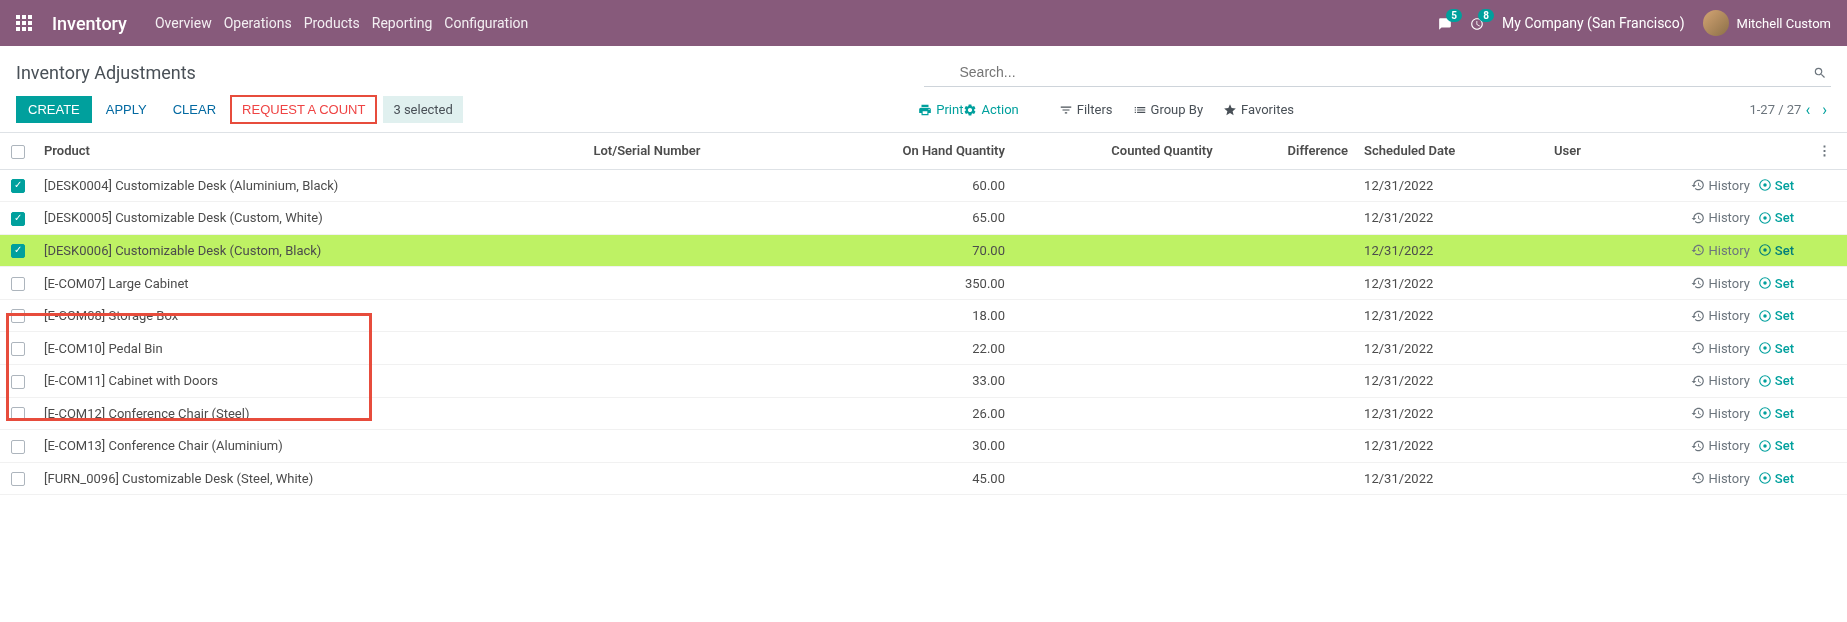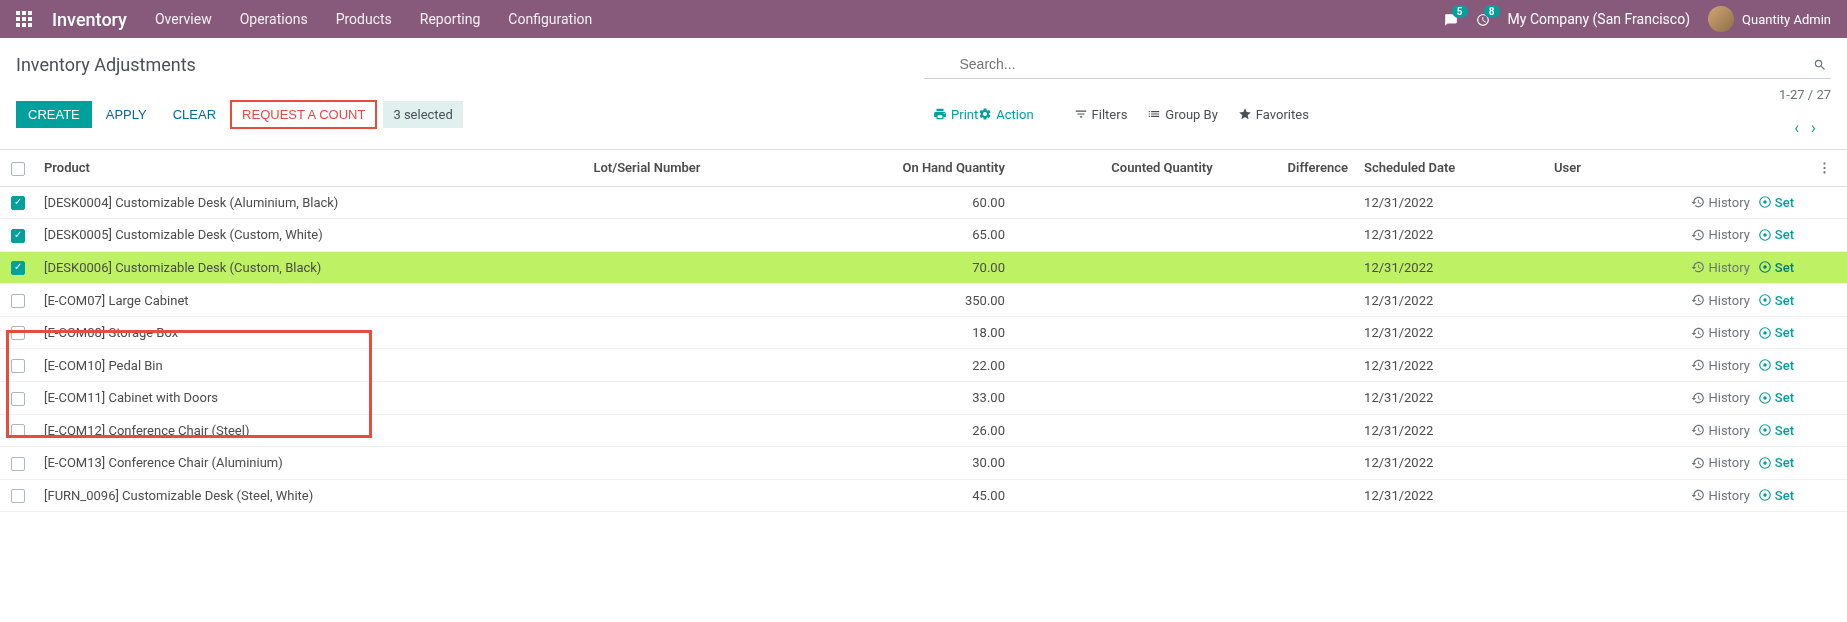--- a/index.html
+++ b/index.html
@@ -1,24 +1,24 @@
 <!DOCTYPE html>
 <html><head>
   <meta charset="utf-8">
   <style>
     * { margin: 0; padding: 0; box-sizing: border-box; }
     body { font-family: -apple-system, BlinkMacSystemFont, "Segoe UI", Roboto, sans-serif; font-size: 13px; color: #374151; background: #fff; }
     
     
-    .navbar { background: #875A7B; height: 38px; display: flex; align-items: center; padding: 0 16px; color: #fff; }
+    .navbar { background: #875A7B; height: 46px; display: flex; align-items: center; padding: 0 16px; color: #fff; }
     .nav-left { display: flex; align-items: center; gap: 8px; }
     .apps-icon { display: grid; grid-template-columns: repeat(3, 4px); grid-template-rows: repeat(3, 4px); gap: 2px; margin-right: 12px; cursor: pointer; }
     .apps-icon span { background: #fff; width: 4px; height: 4px; }
     .app-name { font-size: 18px; font-weight: 500; margin-right: 20px; }
-    .nav-menu { display: flex; gap: 28px; }
+    .nav-menu { display: flex; gap: 12px; }
     .nav-menu a { color: rgba(255,255,255,0.9); text-decoration: none; font-size: 14px; cursor: pointer; }
     .nav-right { margin-left: auto; display: flex; align-items: center; gap: 18px; }
     .nav-icon-wrap { position: relative; cursor: pointer; }
     .badge { position: absolute; top: -6px; right: -10px; background: #00A09D; color: #fff; border-radius: 10px; font-size: 10px; padding: 1px 5px; font-weight: bold; }
     .company-name { font-size: 14px; }
     .user-section { display: flex; align-items: center; gap: 8px; cursor: pointer; }
     .avatar { width: 26px; height: 26px; border-radius: 50%; background: linear-gradient(135deg, #d4a574, #8b6f47); }
     
     
     .control-panel { padding: 12px 16px 0 16px; border-bottom: 1px solid #dee2e6; }
@@ -35,21 +35,21 @@
     .btn-link { color: #0369a1; background: transparent; }
     .btn-highlighted { border: 2px solid #e74c3c; color: #ef4444; padding: 5px 10px; }
     .selected-count { background: #e0f0ef; color: #495057; padding: 6px 10px; margin-left: 4px; }
     
     .cp-center { display: flex; margin-left: auto; margin-right: 40px; align-items: center; }
     .cp-center-item { color: #00A09D; cursor: pointer; display: flex; align-items: center; gap: 4px; font-size: 13px; }
     
     .cp-right-filters { display: flex; gap: 20px; align-items: center; }
     .filter-btn { display: flex; align-items: center; gap: 4px; color: #495057; cursor: pointer; font-size: 13px; }
     
-    .pager-section { margin-left: auto; display: flex; align-items: center; gap: 12px; color: #6c757d; flex-direction: column; }
+    .pager-section { margin-left: auto; display: flex; align-items: center; color: #6c757d; }
     .pager-arrows { display: flex; gap: 4px; }
     .pager-arrow { color: #00A09D; cursor: pointer; padding: 4px; font-size: 16px; }
     
     
     .table-wrap { overflow-x: auto; }
     table { width: 100%; border-collapse: collapse; }
     thead th { text-align: left; padding: 10px 8px; font-weight: 600; font-size: 13px; color: #4c4c4c; border-bottom: 1px solid #dee2e6; background: #fff; white-space: nowrap; }
     thead th.num { text-align: right; }
     tbody td { padding: 8px 8px; border-bottom: 1px solid #f1f1f1; font-size: 13px; color: #4c4c4c; }
     tbody td.num { text-align: right; }
@@ -104,21 +104,21 @@
     </div>
     <div class="nav-icon-wrap">
       <svg class="icon-svg" viewBox="0 0 24 24" fill="#fff">
           <path d="M11.99 2C6.47 2 2 6.48 2 12s4.47 10 9.99 10C17.52 22 22 17.52 22 12S17.52 2 11.99 2zM12 20c-4.42 0-8-3.58-8-8s3.58-8 8-8 8 3.58 8 8-3.58 8-8 8zm.5-13H11v6l5.25 3.15.75-1.23-4.5-2.67z"></path>
         </svg>
       <span class="badge">8</span>
     </div>
     <div class="company-name">My Company (San Francisco)</div>
     <div class="user-section">
       <div class="avatar"></div>
-      <span>Quantity Admin</span>
+      <span>Mitchell Custom</span>
     </div>
   </div>
 </div>
 
 <div class="control-panel">
   <div class="cp-top">
     <div class="breadcrumb">Inventory Adjustments</div>
     <div class="search-wrap">
       <input class="search-input" placeholder="Search..." style="">
       <span class="search-icon">

